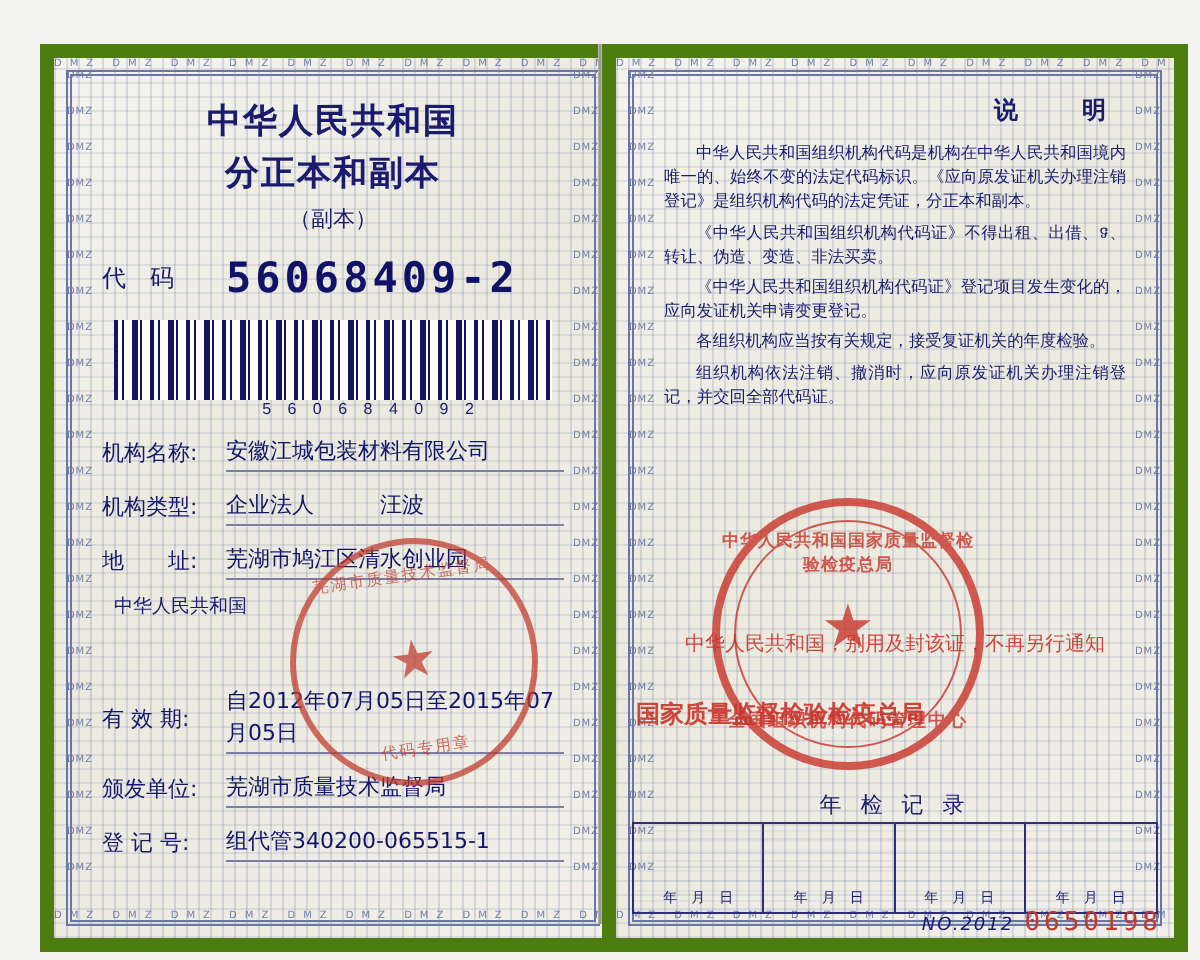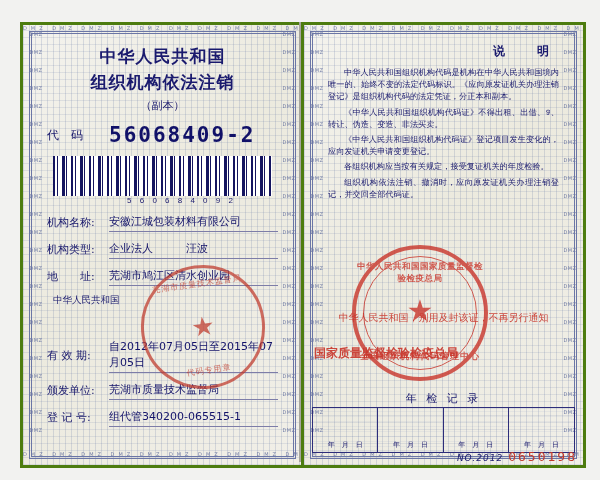--- a/index.html
+++ b/index.html
@@ -15,21 +15,21 @@
   
   .page{
     position:absolute;left:20px;top:22px;width:560px;height:440px;
     background:#e9e7e2;
     box-shadow:0 0 3px rgba(0,0,0,.35) inset;
   }
   
   .leaf{
     position:absolute;top:0;height:440px;
     background:#7dd3fc;
-    border:3px solid #4d7c0f;
+    border:7px solid #4d7c0f;
     overflow:hidden;
   }
   .leaf.left{left:0;width:279px;}
   .leaf.right{left:281px;width:279px;}
   
   .guilloche{
     position:absolute;inset:0;
     background:
       repeating-linear-gradient(90deg, rgba(90,110,160,.20) 0 1px, rgba(255,255,255,0) 1px 6px),
       repeating-linear-gradient(0deg, rgba(90,110,160,.14) 0 1px, rgba(255,255,255,0) 1px 7px),
@@ -198,21 +198,21 @@
     <div class="leaf left">
       <div class="guilloche"></div>
       <div class="dmz-top">DMZ DMZ DMZ DMZ DMZ DMZ DMZ DMZ DMZ DMZ DMZ DMZ DMZ DMZ DMZ DMZ DMZ DMZ DMZ DMZ</div>
       <div class="dmz-bot">DMZ DMZ DMZ DMZ DMZ DMZ DMZ DMZ DMZ DMZ DMZ DMZ DMZ DMZ DMZ DMZ DMZ DMZ DMZ DMZ</div>
       <div class="dmz l">DMZ<br>DMZ<br>DMZ<br>DMZ<br>DMZ<br>DMZ<br>DMZ<br>DMZ<br>DMZ<br>DMZ<br>DMZ<br>DMZ<br>DMZ<br>DMZ<br>DMZ<br>DMZ<br>DMZ<br>DMZ<br>DMZ<br>DMZ<br>DMZ<br>DMZ<br>DMZ</div>
       <div class="dmz r">DMZ<br>DMZ<br>DMZ<br>DMZ<br>DMZ<br>DMZ<br>DMZ<br>DMZ<br>DMZ<br>DMZ<br>DMZ<br>DMZ<br>DMZ<br>DMZ<br>DMZ<br>DMZ<br>DMZ<br>DMZ<br>DMZ<br>DMZ<br>DMZ<br>DMZ<br>DMZ</div>
       <div class="border-band"></div>
 
       <div class="inner">
         <div class="title1">中华人民共和国</div>
-        <div class="title2">组织机构依法注销</div>
+        <div class="title2">分正本和副本</div>
         <div class="sub">（副本）</div>
 
         <div class="code-row">
           <div class="code-lbl">代　码</div>
           <div class="code-val">56068409-2</div>
         </div>
 
         <div class="barcode"></div>
         <div class="barnum">5 6 0 6 8 4 0 9 2</div>
 

